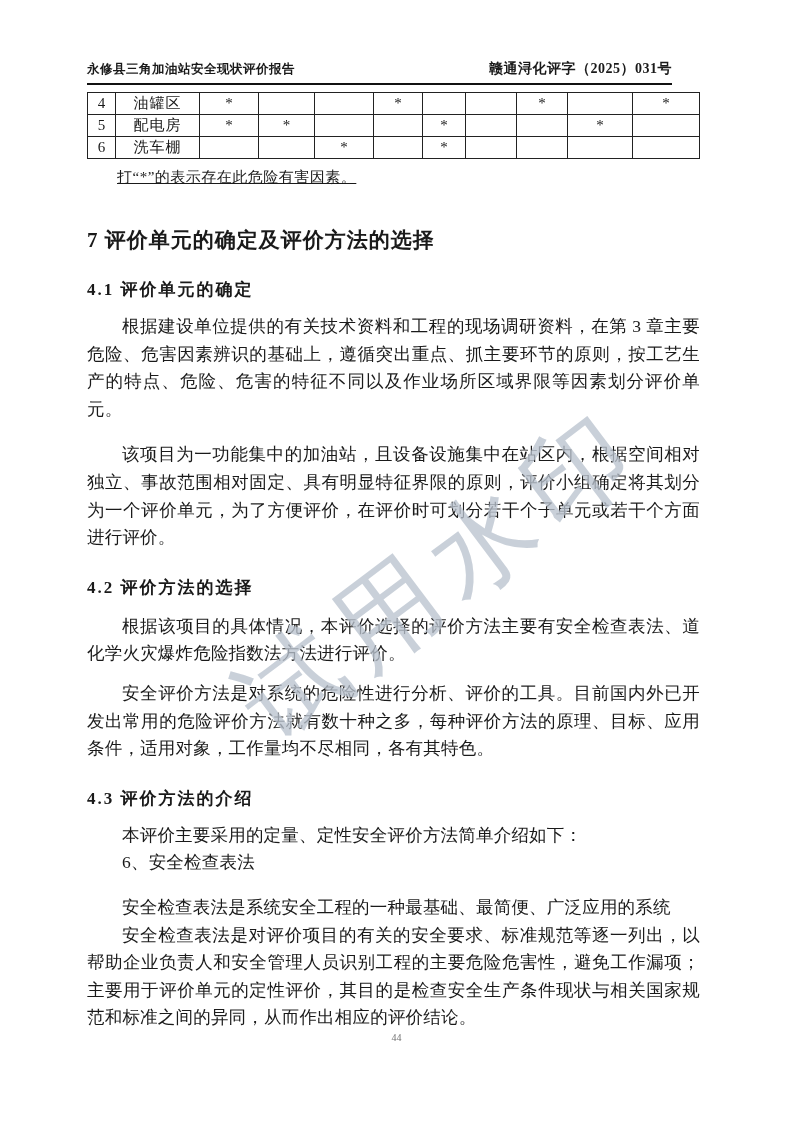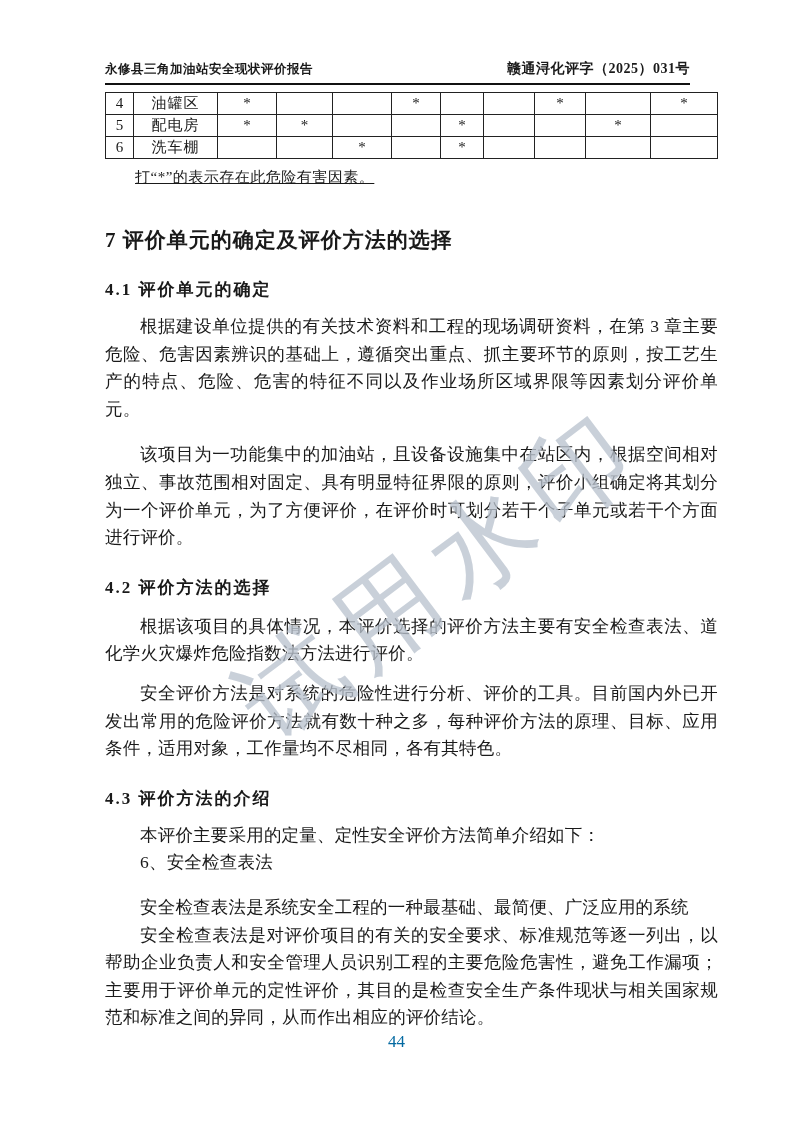--- a/index.html
+++ b/index.html
@@ -5,21 +5,21 @@
   html,body{margin:0;padding:0;background:#e8e8e8;}
   .page{
     position:relative;
     width:793px;height:1122px;
     margin:0 auto;
     background:#ffffff;
     font-family:"Liberation Serif","DejaVu Serif",serif;
     color:#1a1a1a;
     overflow:hidden;
   }
-  .content{position:absolute;left:105px;top:60px;width:613px;}
+  .content{position:absolute;left:87px;top:60px;width:613px;}
   
   .doc-header{
     display:flex;justify-content:space-between;align-items:flex-end;
     width:585px;
     padding-bottom:5px;
     border-bottom:2px solid #111;
   }
   .doc-header .left{font-size:12.5px;font-weight:bold;letter-spacing:.5px;}
   .doc-header .right{font-size:14px;font-weight:bold;letter-spacing:.5px;}
   
@@ -74,21 +74,21 @@
     font-family:"DejaVu Sans","Liberation Sans",sans-serif;
     font-size:104px;
     letter-spacing:14px;
     color:rgba(186,195,206,0.78);
     white-space:nowrap;
     z-index:5;
     pointer-events:none;
   }
   .page-footer{
     position:absolute;left:0;top:1032px;width:793px;
-    text-align:center;font-size:17px;color:#0369a1;
+    text-align:center;font-size:10px;color:#737373;
   }
 </style>
 </head>
 <body>
 
 <div class="page">
 
   <div class="watermark">试用水印</div>
 
   <div class="content">

